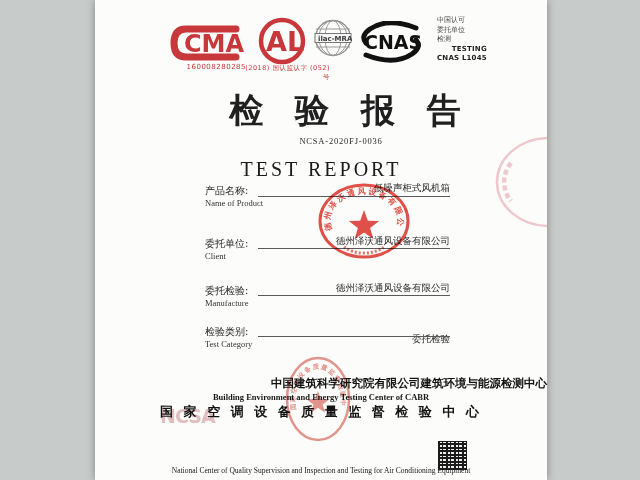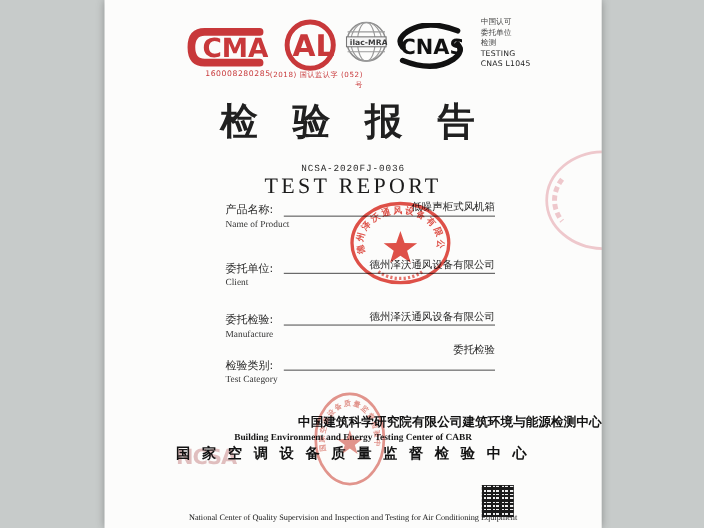--- a/index.html
+++ b/index.html
@@ -12,25 +12,25 @@
   .paper{
     position:absolute;left:95px;top:0;width:452px;height:480px;
     background:#fcfcfb;box-shadow:0 0 8px rgba(0,0,0,.35);
   }
   .abs{position:absolute;}
   .center-paper{left:95px;width:452px;text-align:center;}
   
   .logo-caption{font-size:7px;color:#c8383a;text-align:right;letter-spacing:.5px;}
   .accred{left:437px;top:16px;line-height:9.5px;}
   .accred .zh{font-size:7px;color:#474747;}
-  .accred .en{font-size:7px;font-weight:normal;color:#1e1e1e;letter-spacing:.2px;}
+  .accred .en{font-size:7px;font-weight:bold;color:#1e1e1e;letter-spacing:.2px;text-align:right;}
   
-  .title-zh{top:88px;font-size:34px;font-weight:bold;color:#202020;letter-spacing:10px;}
+  .title-zh{top:88px;font-size:34px;font-weight:bold;color:#202020;letter-spacing:10px;margin-left:29px;}
   .title-en{top:126px;font-family:"Liberation Serif",serif;font-size:20px;color:#1b1b1b;letter-spacing:3px;margin-top:32px;}
-  .report-no{top:148px;font-family:Liberation Mono, monospace;font-size:8.5px;color:#2a2a2a;letter-spacing:.8px;}
+  .report-no{top:136px;font-family:Liberation Serif, serif;font-size:8.5px;color:#2a2a2a;letter-spacing:.8px;padding-left:20px;}
   
   .f-label{left:205px;font-size:10px;color:#262626;text-align:center;}
   .f-label-en{left:205px;font-family:"Liberation Serif",serif;font-size:8.5px;color:#333;}
   .f-value{left:258px;width:192px;text-align:right;font-size:9.5px;color:#262626;}
   .f-line{left:258px;width:192px;border-top:1px solid #5a5a5a;height:0;}
   
   .org-zh{top:376px;font-size:11.5px;font-weight:bold;color:#121212;letter-spacing:0;text-align:right;}
   .org-en{top:392px;font-family:Liberation Serif, serif;font-size:8.5px;font-weight:bold;color:#171717;}
   .center-zh{top:403px;font-size:13px;font-weight:bold;color:#131313;letter-spacing:3px;}
   .center-en{top:422px;font-family:"Liberation Serif",serif;font-size:7.5px;font-weight:normal;color:#171717;margin-top:44px;}
@@ -96,21 +96,21 @@
 <div class="abs f-value" style="top:235px">德州泽沃通风设备有限公司</div>
 <div class="abs f-label" style="top:237px">委托单位:</div>
 <div class="abs f-line" style="top:248px"></div>
 <div class="abs f-label-en" style="top:251px">Client</div>
 
 <div class="abs f-value" style="top:282px">德州泽沃通风设备有限公司</div>
 <div class="abs f-label" style="top:284px">委托检验:</div>
 <div class="abs f-line" style="top:295px"></div>
 <div class="abs f-label-en" style="top:298px">Manufacture</div>
 
-<div class="abs f-value" style="top:312px">委托检验</div>
+<div class="abs f-value" style="top:333px">委托检验</div>
 <div class="abs f-label" style="top:325px">检验类别:</div>
 <div class="abs f-line" style="top:336px"></div>
 <div class="abs f-label-en" style="top:339px">Test Category</div>
 
 <div class="abs center-paper org-zh">中国建筑科学研究院有限公司建筑环境与能源检测中心</div>
 <div class="abs center-paper org-en">Building Environment and Energy Testing Center of CABR</div>
 <div class="abs ncsa-mark">NCSA</div>
 <div class="abs center-paper center-zh">国 家 空 调 设 备 质 量 监 督 检 验 中 心</div>
 <div class="abs center-paper center-en">National Center of Quality Supervision and Inspection and Testing for Air Conditioning Equipment</div>
 <div class="abs qr"></div>

